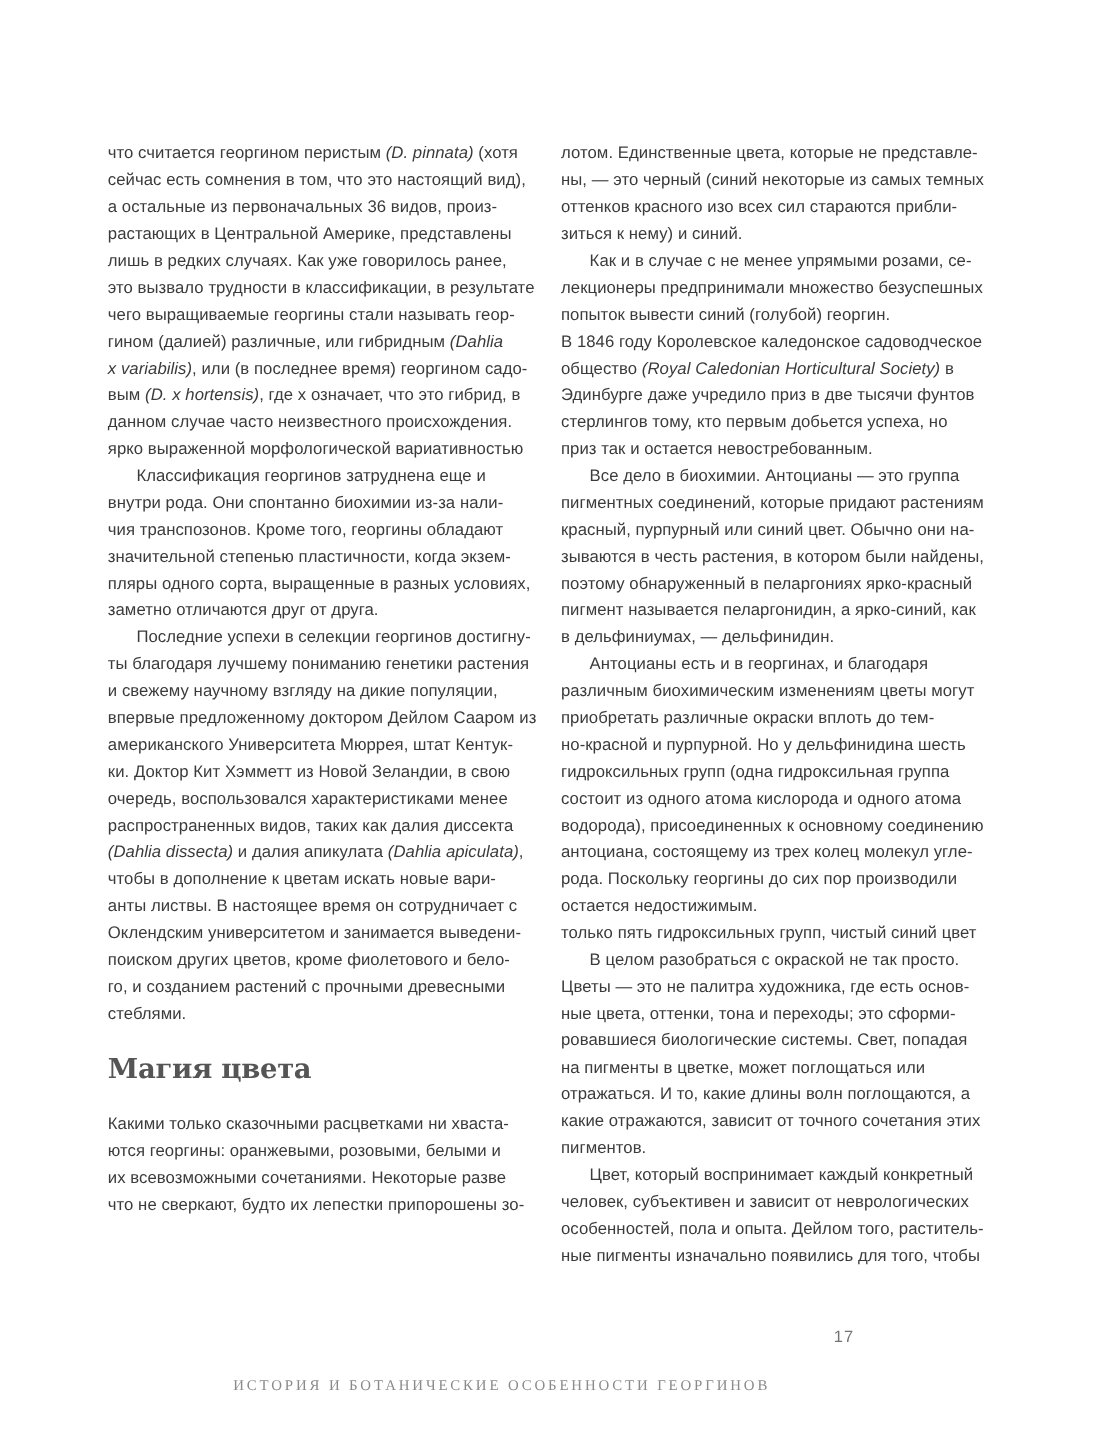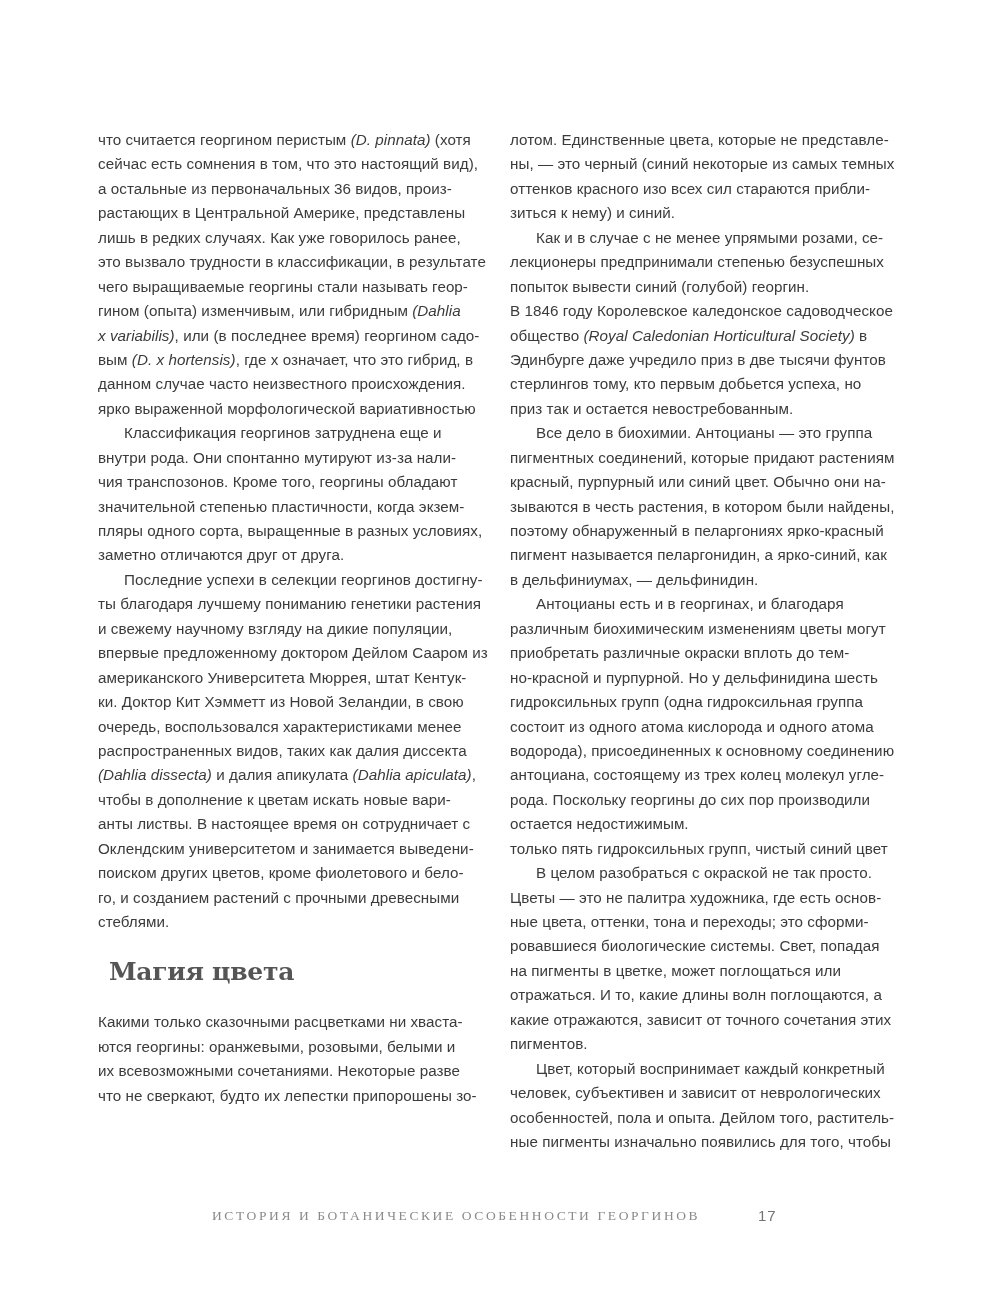--- a/index.html
+++ b/index.html
@@ -22,25 +22,24 @@
   .heading {
     display: block;
     font-family: "DejaVu Serif", "Liberation Serif", serif;
     font-size: 25px;
     color: #555555;
     height: 60px;
     line-height: 56px;
     margin-top: 10px;
     margin-bottom: 6px;
     letter-spacing: -0.3px;
-    margin-left: 11px;
   }
   .footer {
     position: absolute;
-    top: 1208px;
+    top: 1252px;
     left: 212px;
     font-family: "Liberation Serif", "DejaVu Serif", serif;
     font-size: 13.5px;
     letter-spacing: 2.6px;
     color: #8a8a8a;
     white-space: nowrap;
   }
   .page-num {
     position: absolute;
     top: 1207px;
@@ -56,27 +55,27 @@
 
 <div class="col col-left">
   <div id="left-lines">
       <span class="line"><span>что считается георгином перистым </span><span class="it">(D. pinnata)</span><span> (хотя</span></span>
       <span class="line"><span>сейчас есть сомнения в том, что это настоящий вид),</span></span>
       <span class="line"><span>а остальные из первоначальных 36 видов, произ-</span></span>
       <span class="line"><span>растающих в Центральной Америке, представлены</span></span>
       <span class="line"><span>лишь в редких случаях. Как уже говорилось ранее,</span></span>
       <span class="line"><span>это вызвало трудности в классификации, в результате</span></span>
       <span class="line"><span>чего выращиваемые георгины стали называть геор-</span></span>
-      <span class="line"><span>гином (опыта) изменчивым, или гибридным </span><span class="it">(Dahlia</span></span>
+      <span class="line"><span>гином (далией) различные, или гибридным </span><span class="it">(Dahlia</span></span>
       <span class="line"><span class="it">x variabilis)</span><span>, или (в последнее время) георгином садо-</span></span>
       <span class="line"><span>вым </span><span class="it">(D. x hortensis)</span><span>, где x означает, что это гибрид, в</span></span>
       <span class="line"><span>данном случае часто неизвестного происхождения.</span></span>
       <span class="line"><span>ярко выраженной морфологической вариативностью</span></span>
       <span class="line indent"><span>Классификация георгинов затруднена еще и</span></span>
-      <span class="line"><span>внутри рода. Они спонтанно мутируют из-за нали-</span></span>
+      <span class="line"><span>внутри рода. Они спонтанно биохимии из-за нали-</span></span>
       <span class="line"><span>чия транспозонов. Кроме того, георгины обладают</span></span>
       <span class="line"><span>значительной степенью пластичности, когда экзем-</span></span>
       <span class="line"><span>пляры одного сорта, выращенные в разных условиях,</span></span>
       <span class="line"><span>заметно отличаются друг от друга.</span></span>
       <span class="line indent"><span>Последние успехи в селекции георгинов достигну-</span></span>
       <span class="line"><span>ты благодаря лучшему пониманию генетики растения</span></span>
       <span class="line"><span>и свежему научному взгляду на дикие популяции,</span></span>
       <span class="line"><span>впервые предложенному доктором Дейлом Сааром из</span></span>
       <span class="line"><span>американского Университета Мюррея, штат Кентук-</span></span>
       <span class="line"><span>ки. Доктор Кит Хэмметт из Новой Зеландии, в свою</span></span>
@@ -99,21 +98,21 @@
     </div>
 </div>
 
 <div class="col col-right">
   <div id="right-lines">
       <span class="line"><span>лотом. Единственные цвета, которые не представле-</span></span>
       <span class="line"><span>ны, — это черный (синий некоторые из самых темных</span></span>
       <span class="line"><span>оттенков красного изо всех сил стараются прибли-</span></span>
       <span class="line"><span>зиться к нему) и синий.</span></span>
       <span class="line indent"><span>Как и в случае с не менее упрямыми розами, се-</span></span>
-      <span class="line"><span>лекционеры предпринимали степенью безуспешных</span></span>
+      <span class="line"><span>лекционеры предпринимали множество безуспешных</span></span>
       <span class="line"><span>попыток вывести синий (голубой) георгин.</span></span>
       <span class="line"><span>В 1846 году Королевское каледонское садоводческое</span></span>
       <span class="line"><span>общество </span><span class="it">(Royal Caledonian Horticultural Society)</span><span> в</span></span>
       <span class="line"><span>Эдинбурге даже учредило приз в две тысячи фунтов</span></span>
       <span class="line"><span>стерлингов тому, кто первым добьется успеха, но</span></span>
       <span class="line"><span>приз так и остается невостребованным.</span></span>
       <span class="line indent"><span>Все дело в биохимии. Антоцианы — это группа</span></span>
       <span class="line"><span>пигментных соединений, которые придают растениям</span></span>
       <span class="line"><span>красный, пурпурный или синий цвет. Обычно они на-</span></span>
       <span class="line"><span>зываются в честь растения, в котором были найдены,</span></span>

